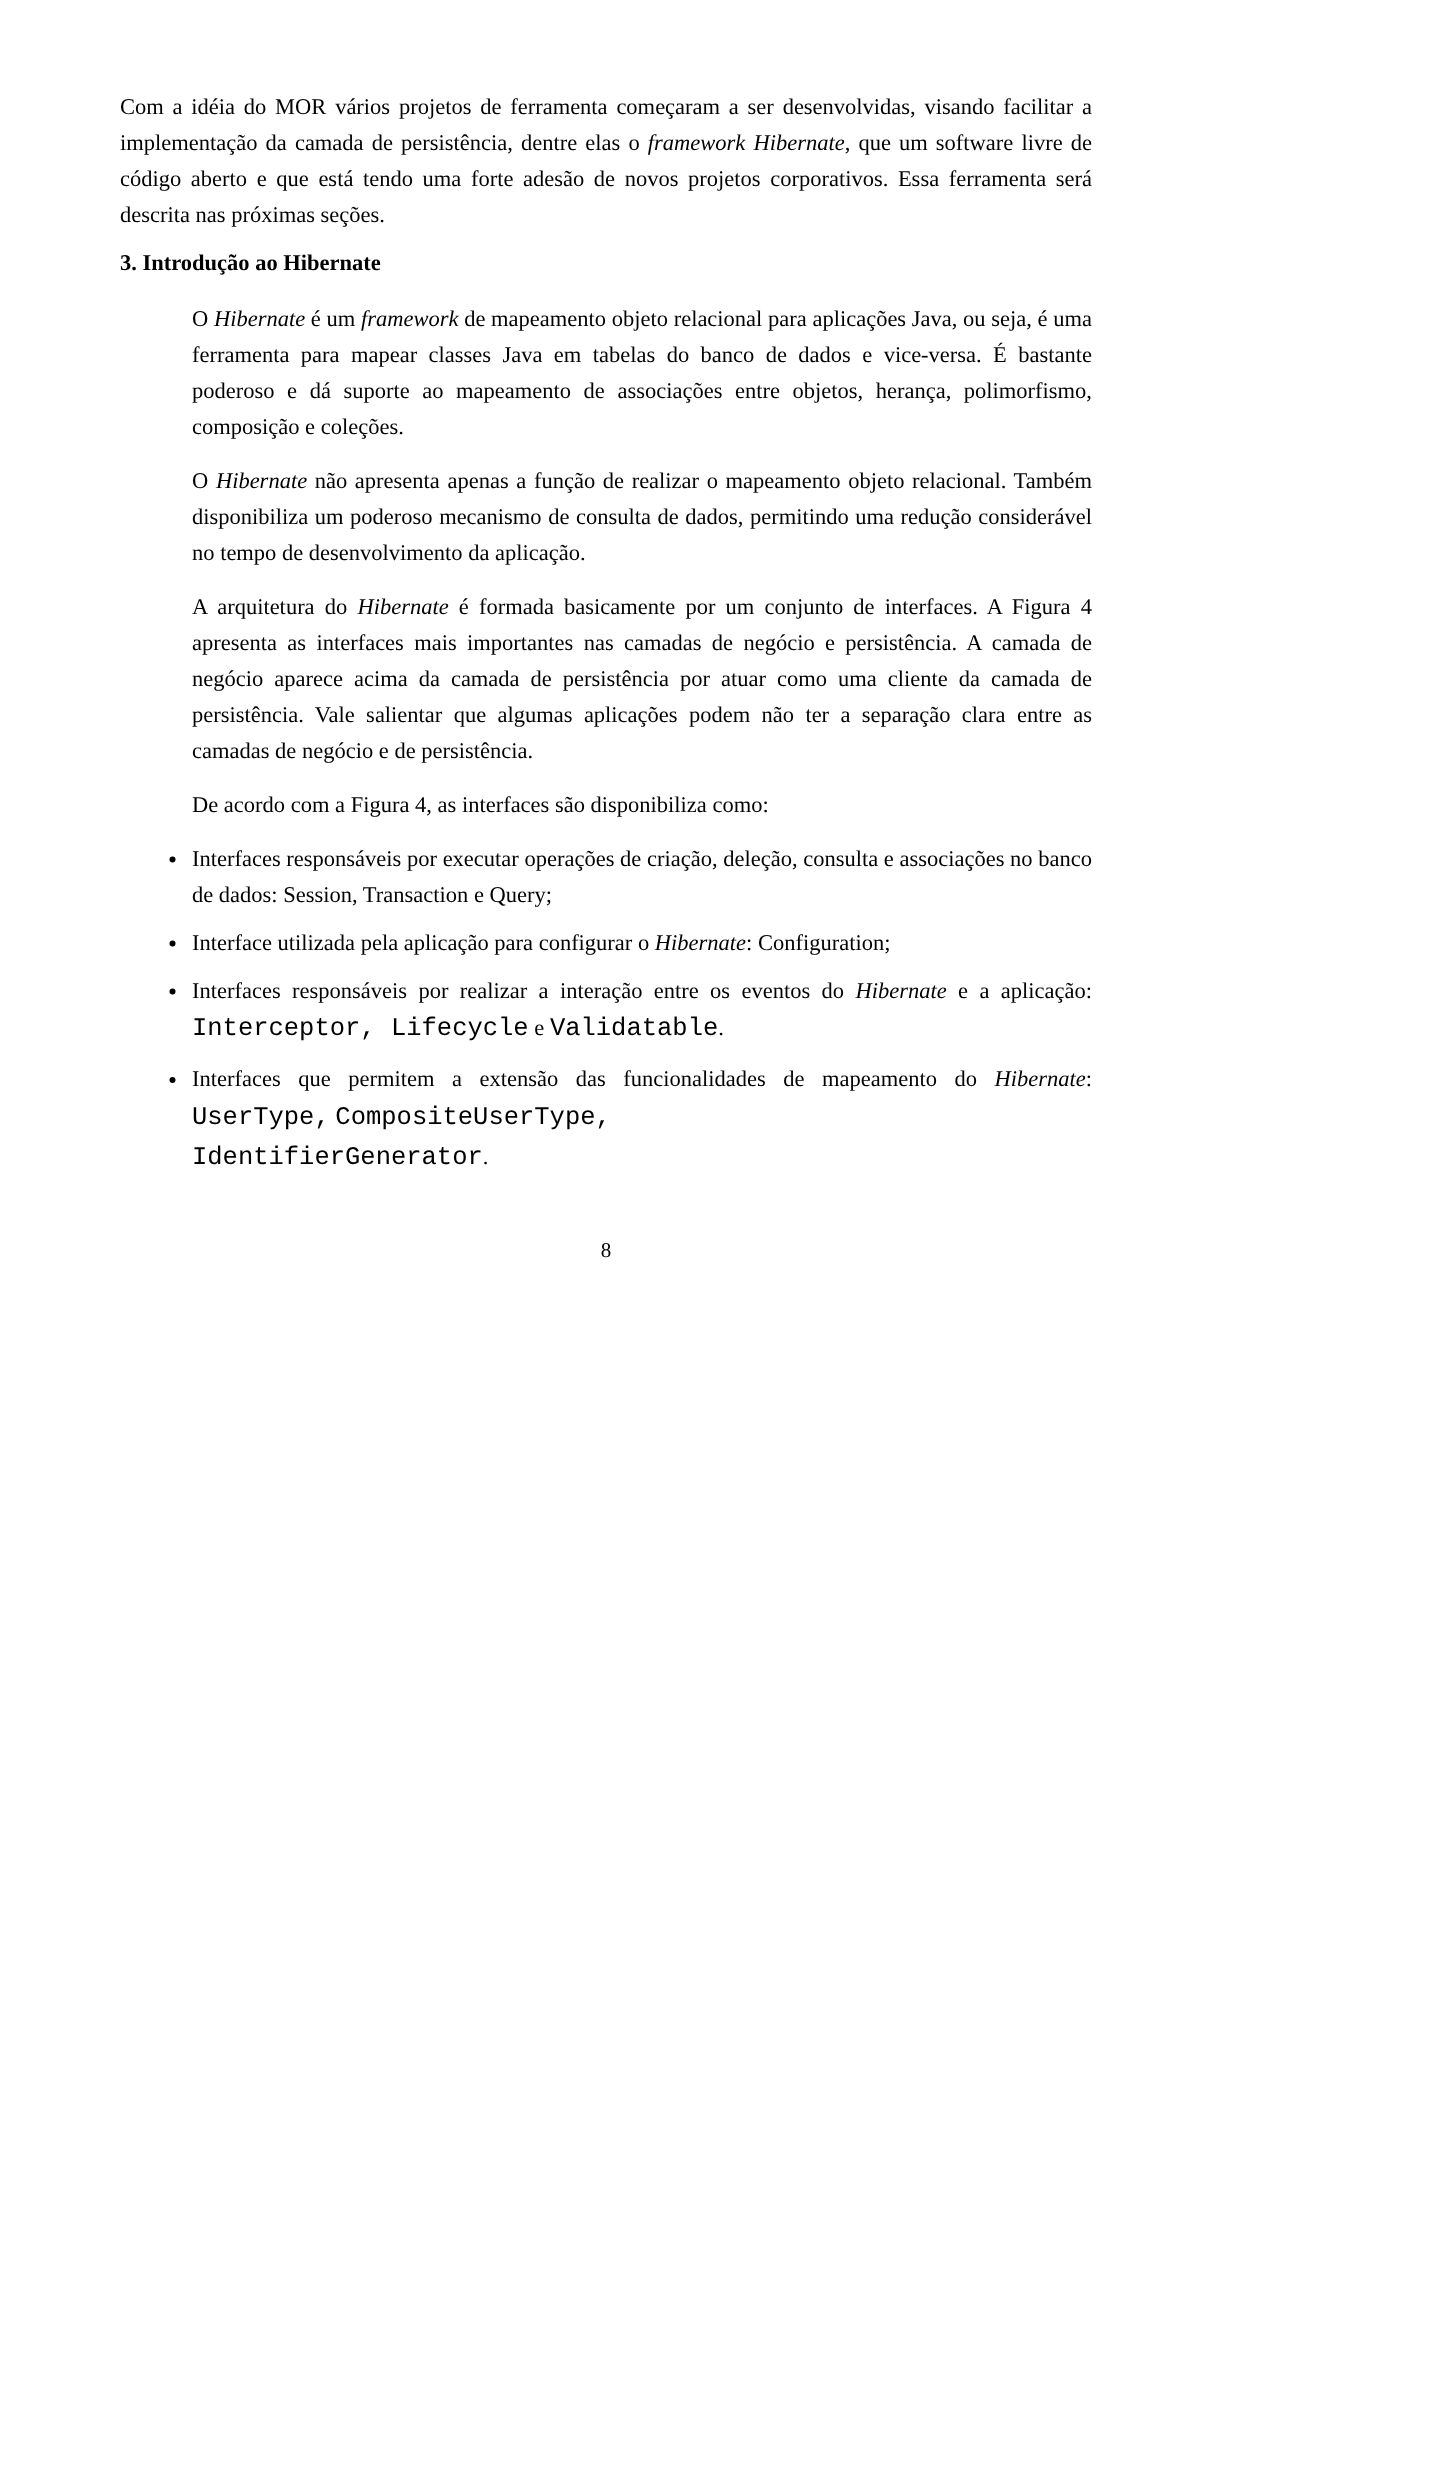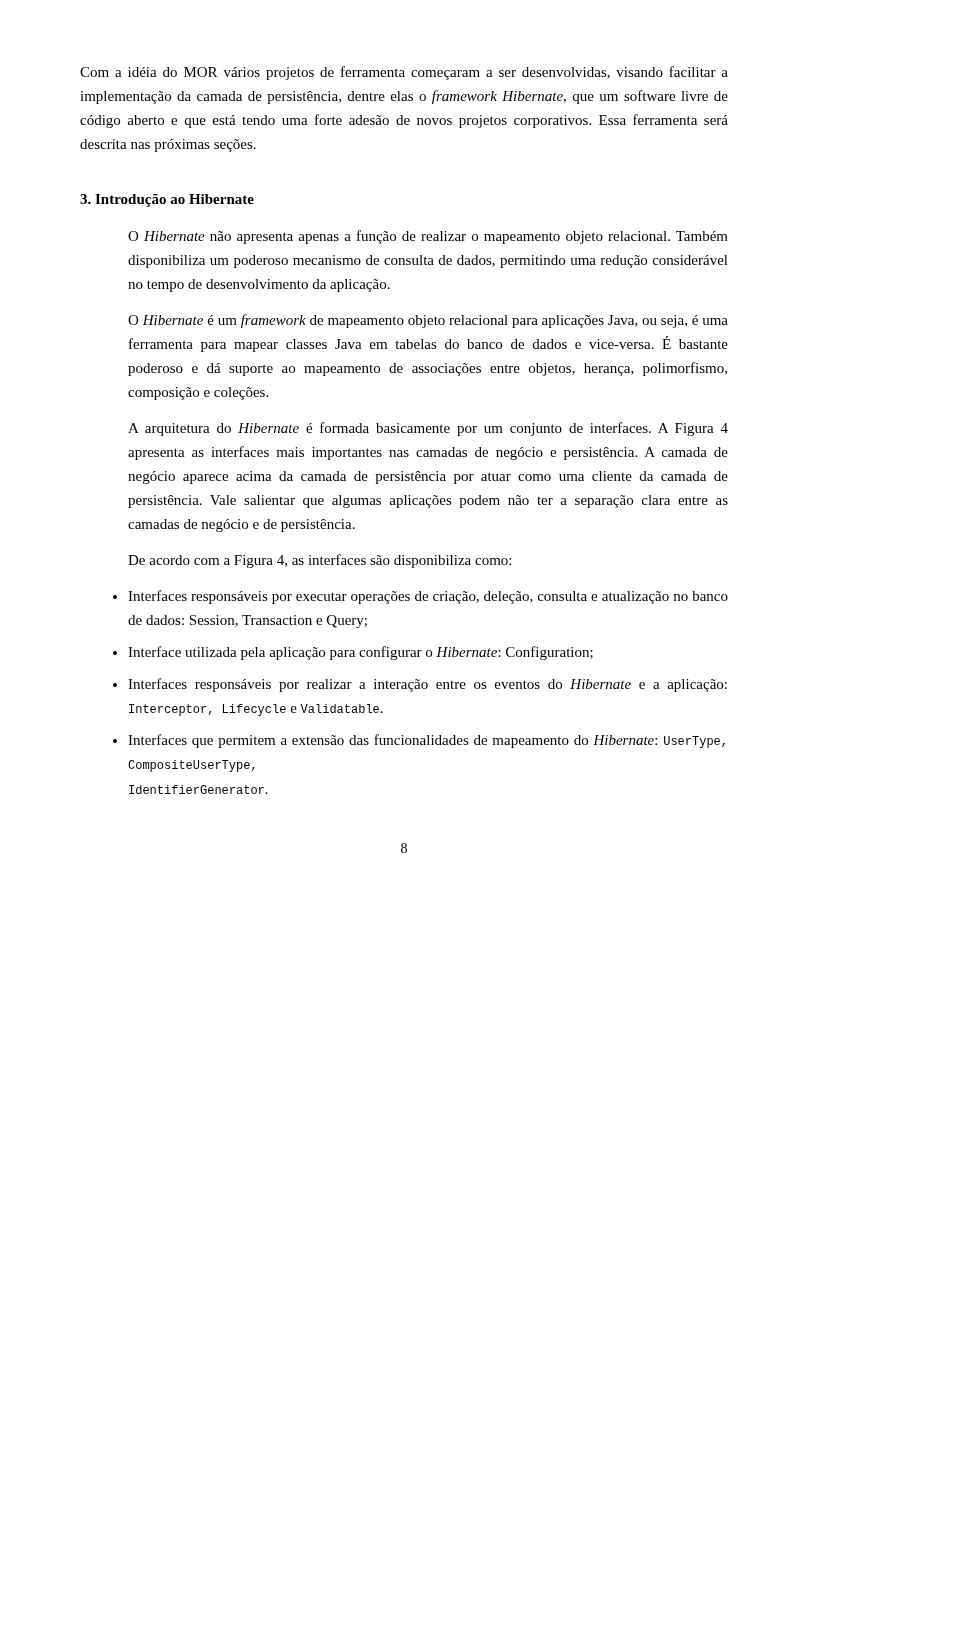--- a/index.html
+++ b/index.html
@@ -22,21 +22,21 @@
       min-height: 1649px;
       background: #ffffff;
       padding: 60px 80px 80px 80px;
       position: relative;
     }
 
     .section-heading {
       font-size: 15px;
       font-weight: bold;
       margin-bottom: 16px;
-      margin-top: 35px;
+      margin-top: 12px;
     }
 
     .subsection-indent {
       padding-left: 48px;
     }
 
     .bullet-list {
       margin-left: 48px;
       margin-bottom: 12px;
     }
@@ -47,21 +47,21 @@
       margin-bottom: 8px;
       list-style-type: disc;
     }
 
     .italic {
       font-style: italic;
     }
 
     .code-inline {
       font-family: "Courier New", Courier, monospace;
-      font-size: 12px;
+      font-size: 17px;
     }
 
     .page-number {
       text-align: center;
       margin-top: 40px;
       font-size: 14px;
     }
 
     p {
       margin-bottom: 12px;
@@ -77,42 +77,42 @@
   <p>
     Com a idéia do MOR vários projetos de ferramenta começaram a ser desenvolvidas, visando facilitar a implementação da camada de persistência, dentre elas o <span class="italic">framework</span> <span class="italic">Hibernate</span>, que um software livre de código aberto e que está tendo uma forte adesão de novos projetos corporativos. Essa ferramenta será descrita nas próximas seções.
   </p>
 
   <div class="section-heading">
     <span>3. Introdução ao Hibernate</span>
   </div>
 
   <div class="subsection-indent">
     <p>
-      O <span class="italic">Hibernate</span> não apresenta apenas a função de realizar o mapeamento objeto relacional. Também disponibiliza um poderoso mecanismo de consulta de dados, permitindo uma redução considerável no tempo de desenvolvimento da aplicação.
+      O <span class="italic">Hibernate</span> é um <span class="italic">framework</span> de mapeamento objeto relacional para aplicações Java, ou seja, é uma ferramenta para mapear classes Java em tabelas do banco de dados e vice-versa. É bastante poderoso e dá suporte ao mapeamento de associações entre objetos, herança, polimorfismo, composição e coleções.
     </p>
 
     <p>
-      O <span class="italic">Hibernate</span> é um <span class="italic">framework</span> de mapeamento objeto relacional para aplicações Java, ou seja, é uma ferramenta para mapear classes Java em tabelas do banco de dados e vice-versa. É bastante poderoso e dá suporte ao mapeamento de associações entre objetos, herança, polimorfismo, composição e coleções.
+      O <span class="italic">Hibernate</span> não apresenta apenas a função de realizar o mapeamento objeto relacional. Também disponibiliza um poderoso mecanismo de consulta de dados, permitindo uma redução considerável no tempo de desenvolvimento da aplicação.
     </p>
   </div>
 
 
   <div class="subsection-indent">
     <p>
       A arquitetura do <span class="italic">Hibernate</span> é formada basicamente por um conjunto de interfaces. A Figura 4 apresenta as interfaces mais importantes nas camadas de negócio e persistência. A camada de negócio aparece acima da camada de persistência por atuar como uma cliente da camada de persistência. Vale salientar que algumas aplicações podem não ter a separação clara entre as camadas de negócio e de persistência.
     </p>
   </div>
 
   <p style="padding-left: 48px;">
     <span>De acordo com a Figura 4, as interfaces são disponibiliza como:</span>
   </p>
 
   <ul class="bullet-list">
     <li>
-      Interfaces responsáveis por executar operações de criação, deleção, consulta e atualização no banco de dados: Session, Transaction e Query;
+      Interfaces responsáveis por executar operações de criação, deleção, consulta e associações no banco de dados: Session, Transaction e Query;
     </li>
     <li>
       Interface utilizada pela aplicação para configurar o <span class="italic">Hibernate</span>: Configuration;
     </li>
     <li>
       Interfaces responsáveis por realizar a interação entre os eventos do <span class="italic">Hibernate</span> e a aplicação: <span class="code-inline">Interceptor, Lifecycle</span> e <span class="code-inline">Validatable</span>.
     </li>
     <li>
       Interfaces que permitem a extensão das funcionalidades de mapeamento do <span class="italic">Hibernate</span>: <span class="code-inline">UserType,</span> <span class="code-inline">CompositeUserType,</span><br>
       <span class="code-inline">IdentifierGenerator</span>.

